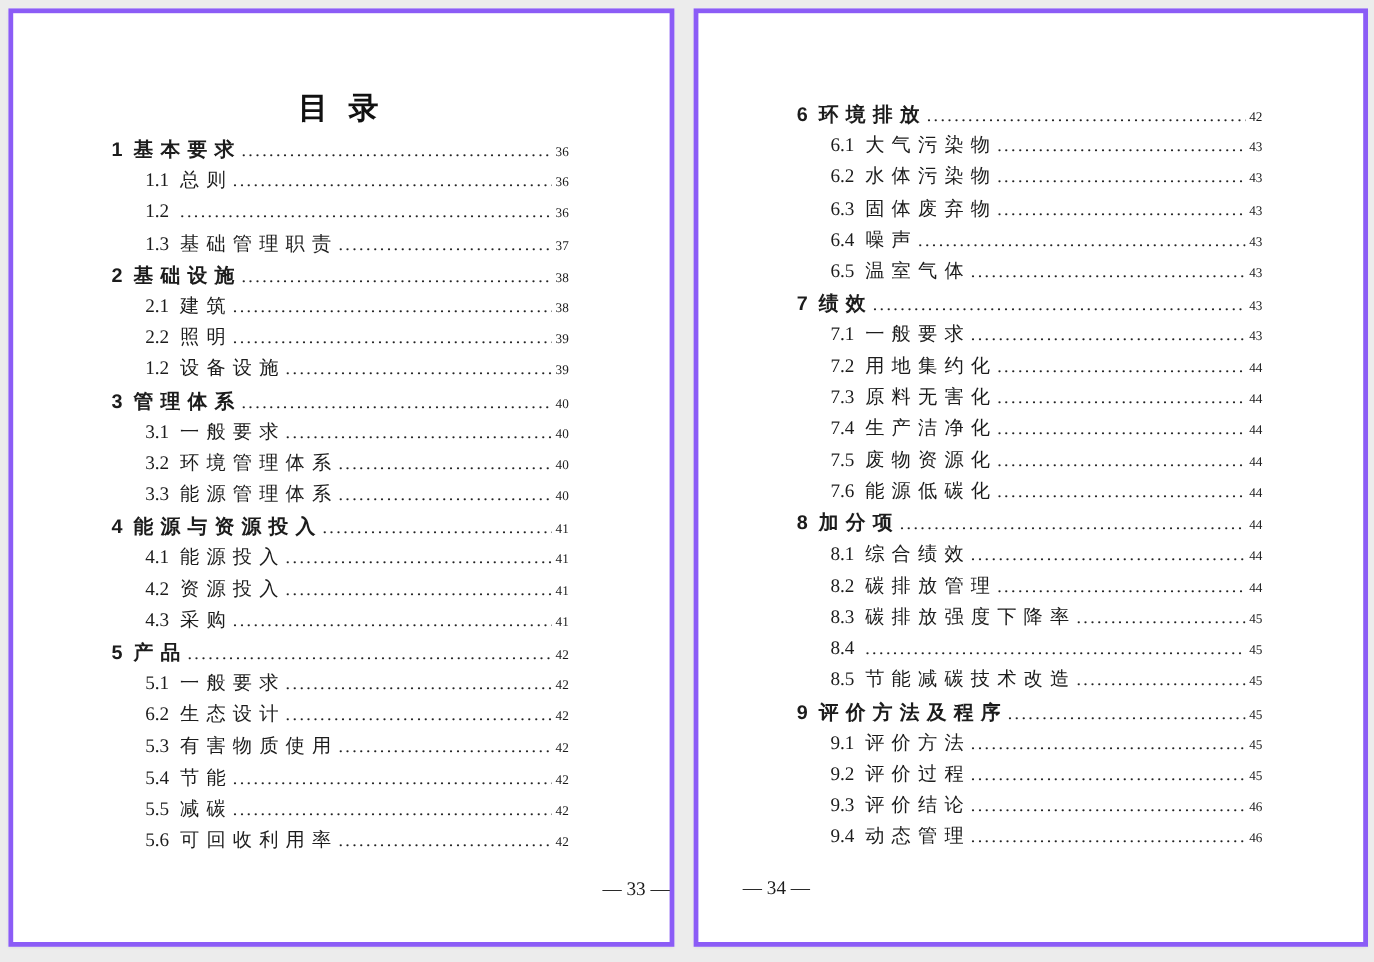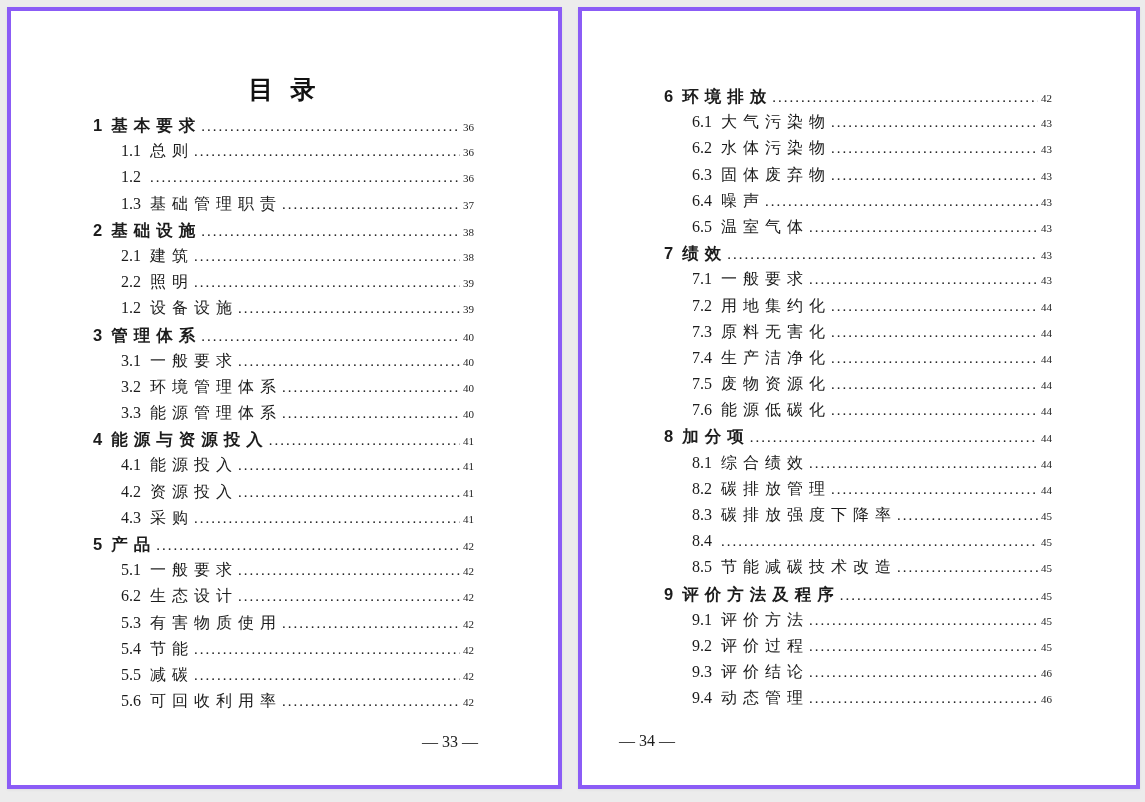--- a/index.html
+++ b/index.html
@@ -63,21 +63,21 @@
   .leader::after {
     content: "..................................................................................................................................................................";
     font-size: 15px;
     letter-spacing: 2px;
     color: #222;
   }
   .pageno { flex: 0 0 auto; margin-left: 2px; font-size: 11px; font-weight: normal; font-family: "Liberation Serif", "DejaVu Serif", serif; }
   .toc-row.level-1 .pageno { font-weight: normal; }
 
   .footer { font-size: 16px; line-height: 20px; color: #1c1c1c; }
-  .paper-left  .footer { text-align: right; padding-right: 80px; margin-top: 18px; }
+  .paper-left  .footer { text-align: right; margin-top: 18px; }
   .paper-right .footer { text-align: left;  padding-left: 37px; margin-top: 19px; }
 </style>
 </head>
 <body>
 
 <div class="paper paper-left">
   <div class="toc-title">目 录</div>
   <div class="entries">
       <div class="toc-row level-1">
         <span class="num">1</span>

